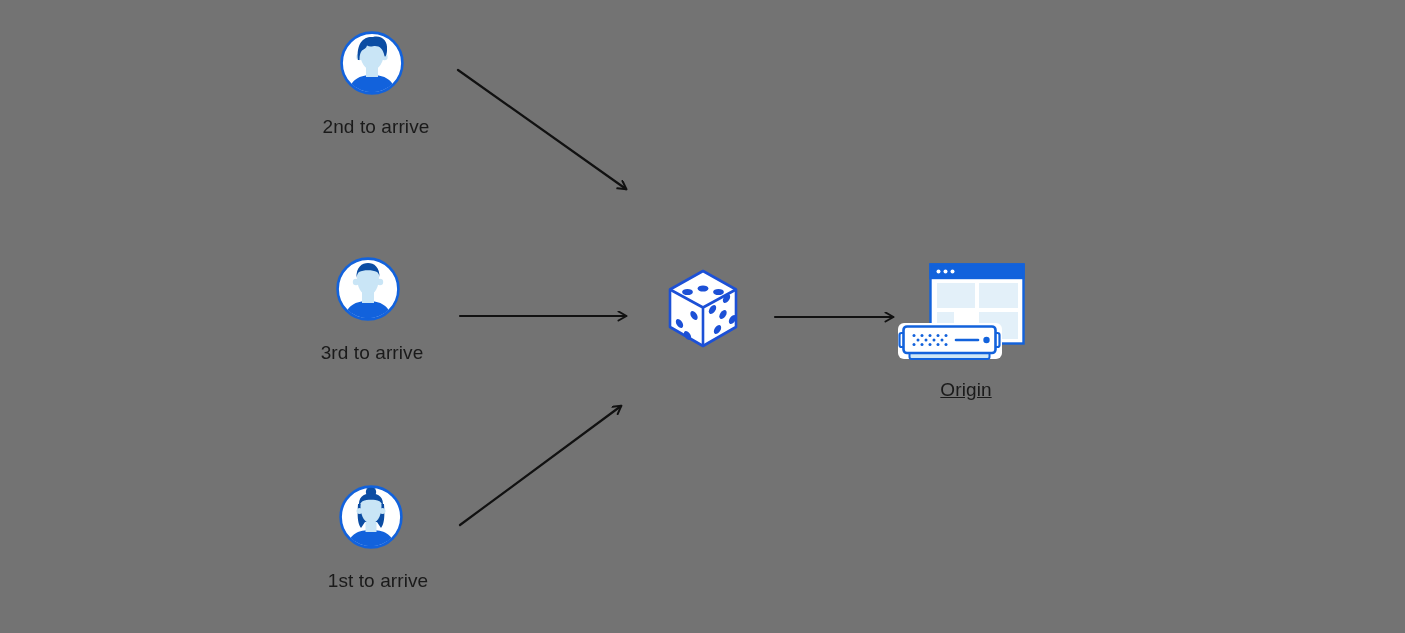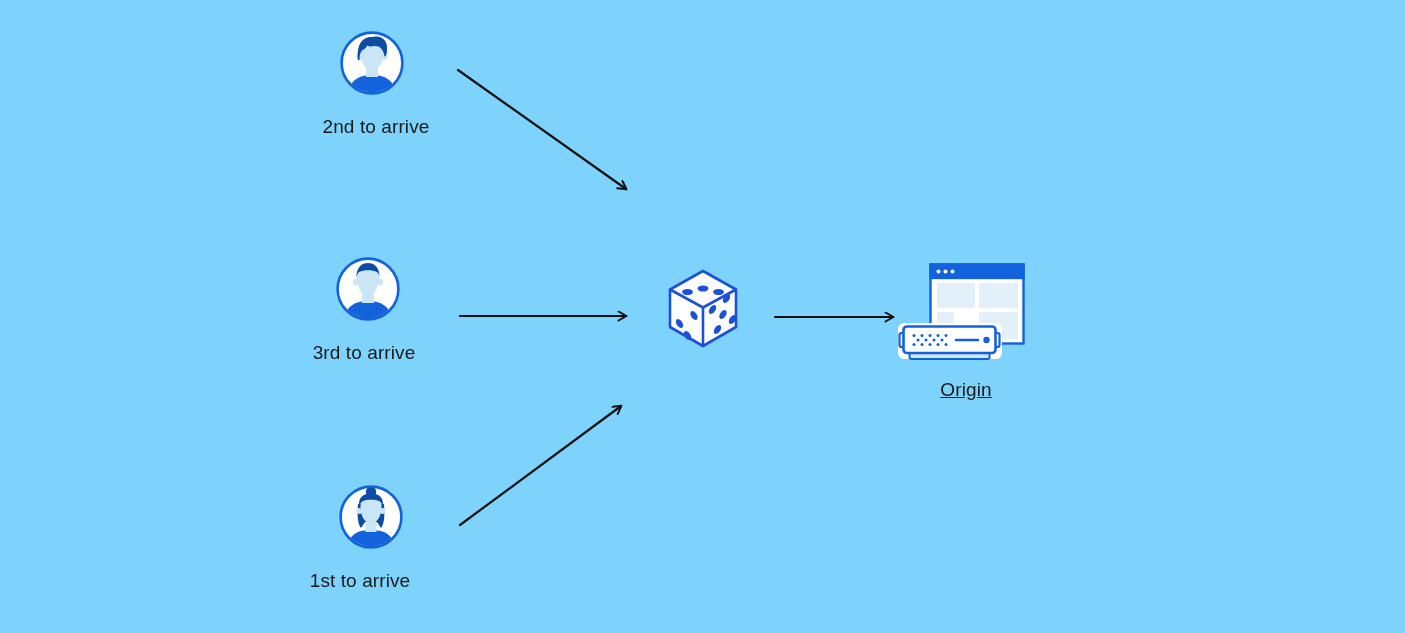--- a/index.html
+++ b/index.html
@@ -5,21 +5,21 @@
   html, body {
     margin: 0;
     padding: 0;
     background: #ffffff;
     font-family: "Liberation Sans", sans-serif;
   }
   .canvas {
     position: relative;
     width: 1405px;
     height: 633px;
-    background: #7dd3fc;
+    background: #737373;
     overflow: hidden;
   }
   .node { position: absolute; }
   .node-label {
     position: absolute;
     width: 160px;
     text-align: center;
     font-size: 19px;
     line-height: 22px;
     color: #1a1a1a;
@@ -75,21 +75,21 @@
         <path d="M9,66 C10,50 20,45 33,45 C46,45 56,50 57,66 Z" fill="#1262DC"></path>
         <rect x="27" y="34" width="12" height="13" fill="#C9E5F6"></rect>
         <circle cx="21" cy="26" r="3.2" fill="#C9E5F6"></circle>
         <circle cx="45" cy="26" r="3.2" fill="#C9E5F6"></circle>
         <path d="M22,21 C22,12 26,8.5 33,8.5 C40,8.5 44,12 44,21 C44,31 40,39 33,39 C26,39 22,31 22,21 Z" fill="#C9E5F6"></path>
 
         <path d="M21.5,22 C21,11 27,7 33,7 C39,7 45,11 44.5,22 C44.5,19 43,16.5 42,16 C39.5,14.8 36.5,14.2 33,14.2 C29.5,14.2 26.5,14.8 24,16 C23,16.5 22,19 21.5,22 Z" fill="#0C4DA3"></path>
       </g>
     </svg>
   </div>
-  <div class="node-label" style="left:284px; top:342px;">3rd to arrive</div>
+  <div class="node-label" style="left:292px; top:342px;">3rd to arrive</div>
 
   <div class="node" style="left:338px; top:484px; width:66px; height:66px;">
     <svg width="66" height="66" viewBox="0 0 66 66">
       <defs>
           <clipPath id="clipC">
             <circle cx="33" cy="33" r="29.3"></circle>
           </clipPath>
         </defs>
       <circle cx="33" cy="33" r="30.4" fill="#ffffff" stroke="#1262DC" stroke-width="2.6"></circle>
       <g clip-path="url(#clipC)">
@@ -100,21 +100,21 @@
         <circle cx="21.5" cy="27" r="3" fill="#C9E5F6"></circle>
         <circle cx="44.5" cy="27" r="3" fill="#C9E5F6"></circle>
         <path d="M22.5,22 C22.5,13 27,10 33,10 C39,10 43.5,13 43.5,22 C43.5,31.5 39.5,39.5 33,39.5 C26.5,39.5 22.5,31.5 22.5,22 Z" fill="#C9E5F6"></path>
 
         <circle cx="33" cy="8" r="5.2" fill="#0C4DA3"></circle>
 
         <path d="M21,24 C20,13 25,9.5 33,9.5 C41,9.5 46,13 45,24 C44.5,21 43,17.8 41.5,17.2 C39,16.2 36,15.8 33,15.8 C30,15.8 27,16.2 24.5,17.2 C23,17.8 21.5,21 21,24 Z" fill="#0C4DA3"></path>
       </g>
     </svg>
   </div>
-  <div class="node-label" style="left:280px; top:570px;">1st to arrive</div>
+  <div class="node-label" style="left:298px; top:570px;">1st to arrive</div>
 
   <div class="node" style="left:666px; top:267px; width:74px; height:84px;">
     <svg width="74" height="84" viewBox="0 0 74 84">
       <g stroke="#1C50D6" stroke-width="2.6" stroke-linejoin="round" fill="#ffffff">
         <path d="M37,4 L70,22.5 L70,60 L37,79 L4,60 L4,22.5 Z"></path>
         <path d="M4,22.5 L37,40.5 L70,22.5 M37,40.5 L37,79" fill="none"></path>
       </g>
       <g fill="#1C50D6">
 
         <ellipse cx="21.5" cy="25" rx="5.4" ry="3.1"></ellipse>

